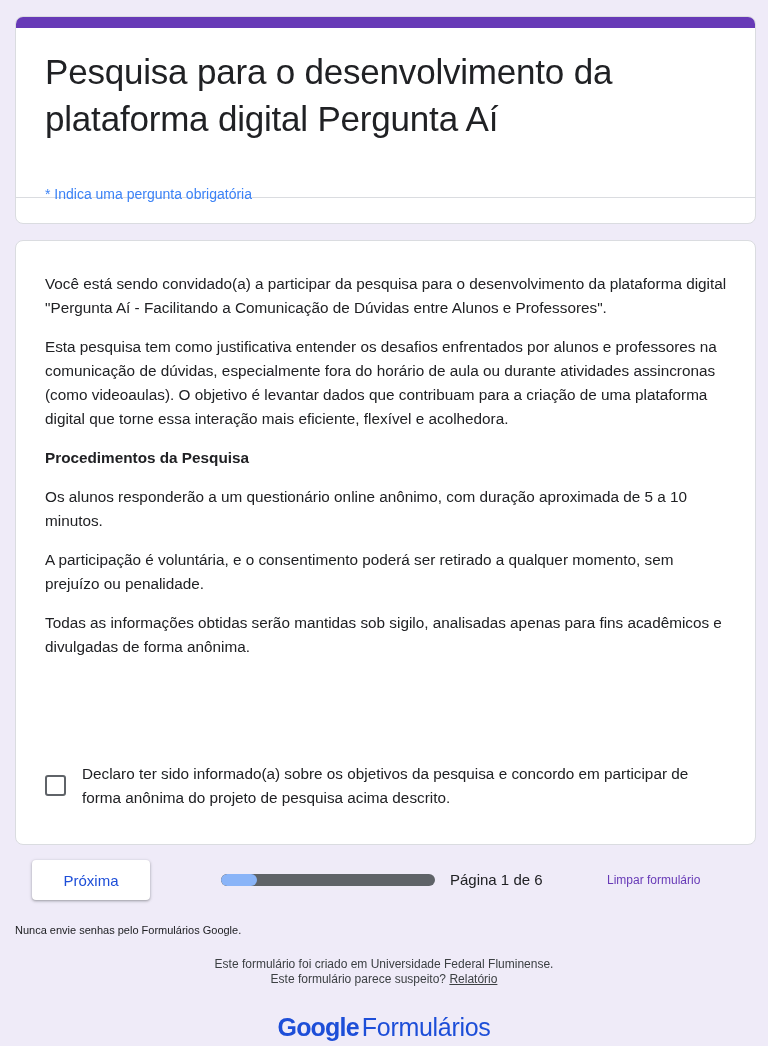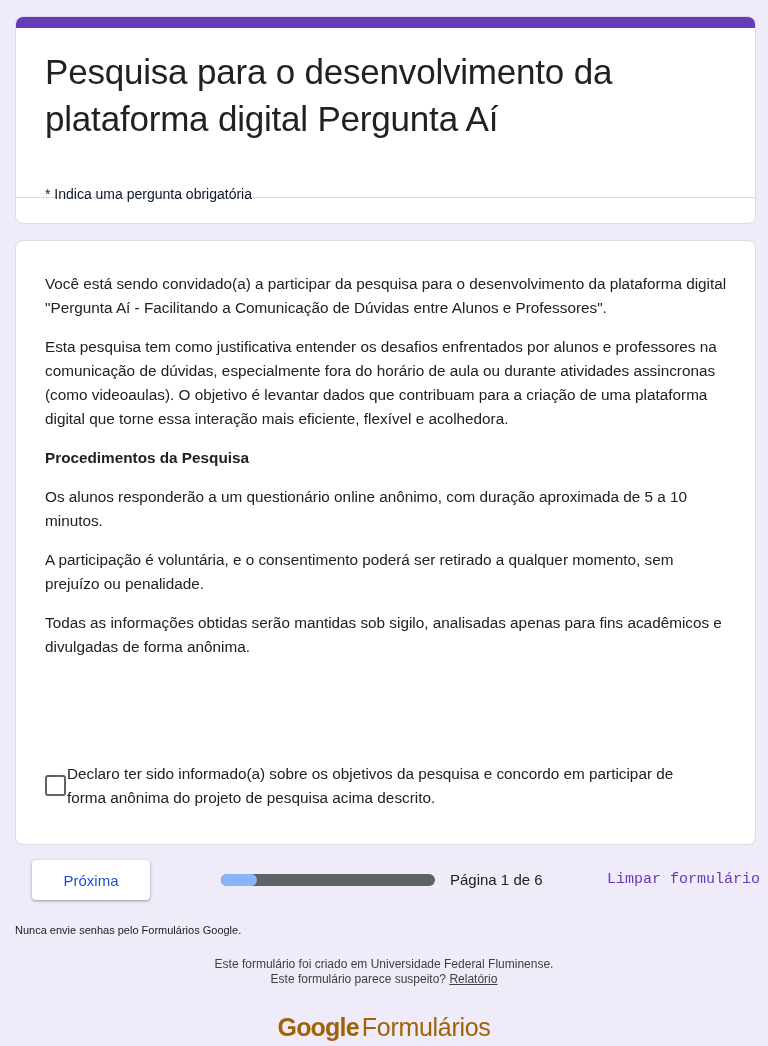--- a/index.html
+++ b/index.html
@@ -46,21 +46,21 @@
       font-weight: 400;
       color: #202124;
       letter-spacing: -0.2px;
     }
     .required-note {
       position: absolute;
       left: 29px;
       top: 168px;
       font-size: 14px;
       line-height: 18px;
-      color: #0f172a;
+      color: #3b82f6;
     }
     .header-divider {
       position: absolute;
       left: 0;
       top: 180px;
       width: 100%;
       height: 1px;
       background: #dadce0;
     }
 
@@ -119,21 +119,21 @@
     .checkbox-box {
       flex: 0 0 auto;
       width: 21px;
       height: 21px;
       margin-top: 13px;
       border: 2px solid #5f6368;
       border-radius: 3px;
       background: #ffffff;
     }
     .checkbox-label {
-      margin-left: 1px;
+      margin-left: 16px;
       font-size: 15.3px;
       line-height: 24px;
       color: #202124;
       width: 640px;
     }
 
     
     .next-button {
       position: absolute;
       left: 15px;
@@ -171,28 +171,28 @@
       left: 450px;
       top: 870px;
       font-size: 15px;
       line-height: 20px;
       color: #202124;
     }
     .clear-link {
       position: absolute;
       left: 607px;
       top: 870px;
-      font-size: 15px;
+      font-size: 12px;
       line-height: 20px;
       color: #673ab7;
       font-weight: 500;
       cursor: pointer;
       background: none;
       border: none;
-      font-family: Liberation Mono, monospace;
+      font-family: Liberation Sans, sans-serif;
       padding: 0;
     }
 
     
     .password-warning {
       position: absolute;
       left: 15px;
       top: 922px;
       font-size: 11px;
       line-height: 16px;
@@ -215,21 +215,21 @@
       text-align: center;
     }
     .google-logo {
       position: absolute;
       left: 0;
       top: 1010px;
       width: 768px;
       text-align: center;
       font-size: 25px;
       line-height: 34px;
-      color: #a16207;
+      color: #1d4ed8;
       letter-spacing: -0.3px;
     }
     .google-logo .logo-google {
       font-weight: 700;
       letter-spacing: -0.8px;
     }
     .google-logo .logo-product {
       margin-left: 3px;
       font-weight: 400;
     }

